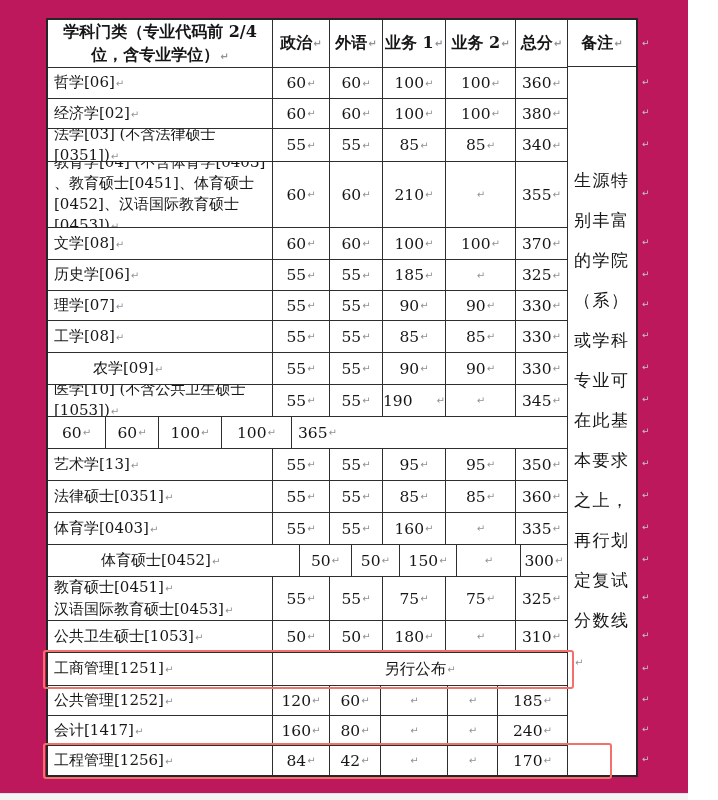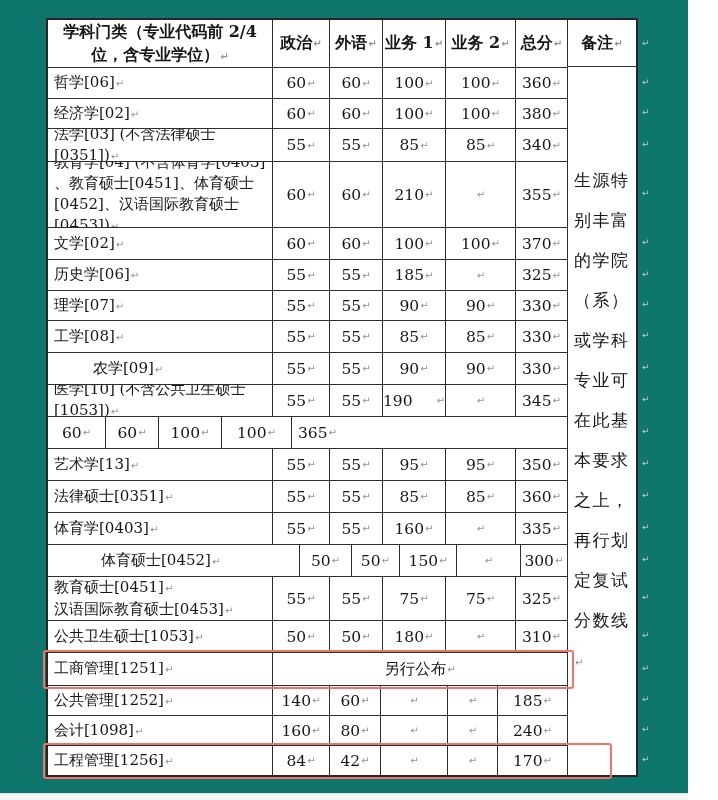--- a/index.html
+++ b/index.html
@@ -1,21 +1,21 @@
 <!DOCTYPE html>
 <html><head>
 <meta charset="utf-8">
 <style>
   html,body{margin:0;padding:0;}
   body{
     width:718px;height:800px;background:#ffffff;
     font-family:"DejaVu Serif","Liberation Serif",serif;
     color:#161616;
   }
-  .page{position:relative;width:688px;height:800px;overflow:hidden;background:#0f766e;}
+  .page{position:relative;width:688px;height:800px;overflow:hidden;background:#be185d;}
 
   
   .doc-table{
     position:absolute;left:46px;top:18px;width:592px;
     border:2px solid #262626;box-sizing:border-box;background:#fff;
   }
   .grid-zone{width:519px;}
   .t-row{display:flex;box-sizing:border-box;border-top:1.5px solid #2e2e2e;}
   .t-row.head{border-top:none;}
   .cell{
@@ -208,21 +208,21 @@
             <span class="mark">↵</span>
           </div>
           <div class="cell val" style="width: 52px;">
             <span>355</span>
             <span class="mark">↵</span>
           </div>
         </div>
         <div class="t-row" style="height: 32px;">
           <div class="cell label-cell" style="width: 224px;">
             <div class="lbl">
-              <div><span>文学[02]</span><span class="mark">↵</span></div>
+              <div><span>文学[08]</span><span class="mark">↵</span></div>
             </div>
           </div>
           <div class="cell val" style="width: 57px;">
             <span>60</span>
             <span class="mark">↵</span>
           </div>
           <div class="cell val" style="width: 53px;">
             <span>60</span>
             <span class="mark">↵</span>
           </div>
@@ -565,42 +565,42 @@
             <span class="mark">↵</span>
           </div>
         </div>
         <div class="t-row" style="height: 30px;">
           <div class="cell label-cell" style="width: 224px;">
             <div class="lbl">
               <div><span>公共管理[1252]</span><span class="mark">↵</span></div>
             </div>
           </div>
           <div class="cell val" style="width: 57px;">
-            <span>140</span>
+            <span>120</span>
             <span class="mark">↵</span>
           </div>
           <div class="cell val" style="width: 51px;">
             <span>60</span>
             <span class="mark">↵</span>
           </div>
           <div class="cell val" style="width: 67px;">
             <span class="mark">↵</span>
           </div>
           <div class="cell val" style="width: 50px;">
             <span class="mark">↵</span>
           </div>
           <div class="cell val" style="width: 70px;">
             <span>185</span>
             <span class="mark">↵</span>
           </div>
         </div>
         <div class="t-row" style="height: 30px;">
           <div class="cell label-cell" style="width: 224px;">
             <div class="lbl">
-              <div><span>会计[1098]</span><span class="mark">↵</span></div>
+              <div><span>会计[1417]</span><span class="mark">↵</span></div>
             </div>
           </div>
           <div class="cell val" style="width: 57px;">
             <span>160</span>
             <span class="mark">↵</span>
           </div>
           <div class="cell val" style="width: 51px;">
             <span>80</span>
             <span class="mark">↵</span>
           </div>

